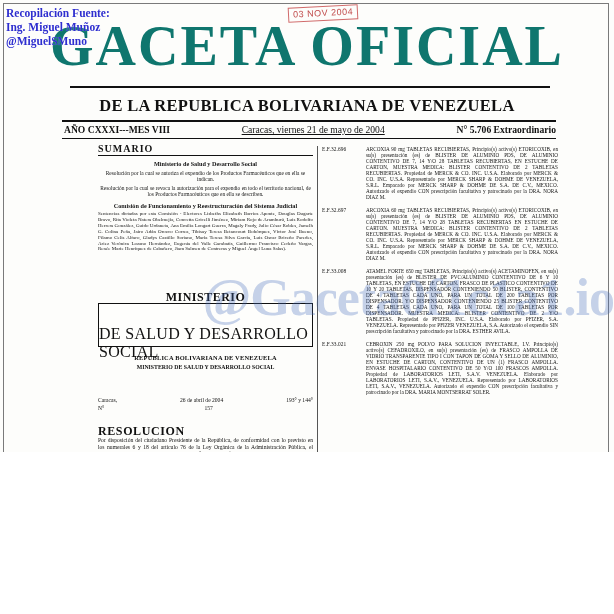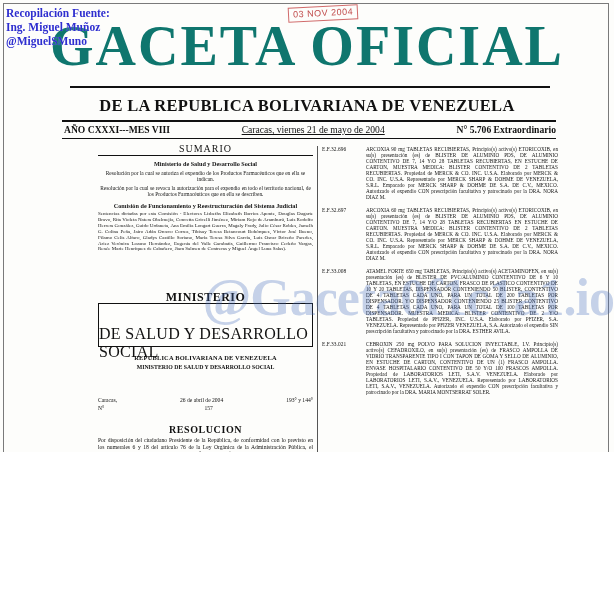--- a/index.html
+++ b/index.html
@@ -95,21 +95,21 @@
     font-size:5.4px;
     line-height:6.2px;
     text-align:justify;
     color:#151515;
   }
   .colL{left:98px;top:146px;width:215px;}
   .colR{left:322px;top:146px;width:236px;}
   .vrule{position:absolute;left:317px;top:146px;width:1px;height:455px;background:#555;}
 
   .sumario{
-    text-align:center;font-weight:normal;font-size:10px;letter-spacing:1px;margin-bottom:3px;
+    font-weight:bold;font-size:10px;letter-spacing:1px;margin-bottom:3px;
   }
   .sum-rule{height:1px;background:#111;margin:1px 0 4px 0;}
   .sec-title{
     text-align:center;font-weight:bold;font-size:6.2px;line-height:7.5px;margin:4px 0 2px 0;
   }
   .body-p{margin:0 0 3px 0;}
   .center{text-align:center;}
   .names{
     text-align:justify;font-size:5px;line-height:5.9px;
   }
@@ -129,22 +129,22 @@
   }
   .hdr-sm{font-weight:bold;font-size:6.4px;margin:3px 0 2px 0;letter-spacing:.2px;}
   .hdr-sm2{font-weight:bold;font-size:5.8px;margin:3px 0 3px 0;}
   .caracas-row{
     position:absolute;left:98px;top:397px;width:215px;
     font-size:5.6px;line-height:7.5px;
   }
   .caracas-row .r1{display:flex;justify-content:space-between;}
   .caracas-row .r2{display:flex;justify-content:space-between;}
   .resol-title{
-    position:absolute;left:98px;top:424px;width:215px;text-align:center;
-    font-weight:bold;font-size:10px;letter-spacing:.6px;
+    position:absolute;left:98px;top:424px;width:215px;
+    font-weight:bold;font-size:12px;letter-spacing:.6px;
   }
   .resol-body{
     position:absolute;left:98px;top:437px;width:215px;
     font-size:5.6px;line-height:7.2px;text-align:justify;
   }
 
   
   .entry{display:flex;margin-bottom:7px;}
   .entry .code{
     width:44px;flex:0 0 44px;font-size:5.4px;font-weight:normal;letter-spacing:.1px;

